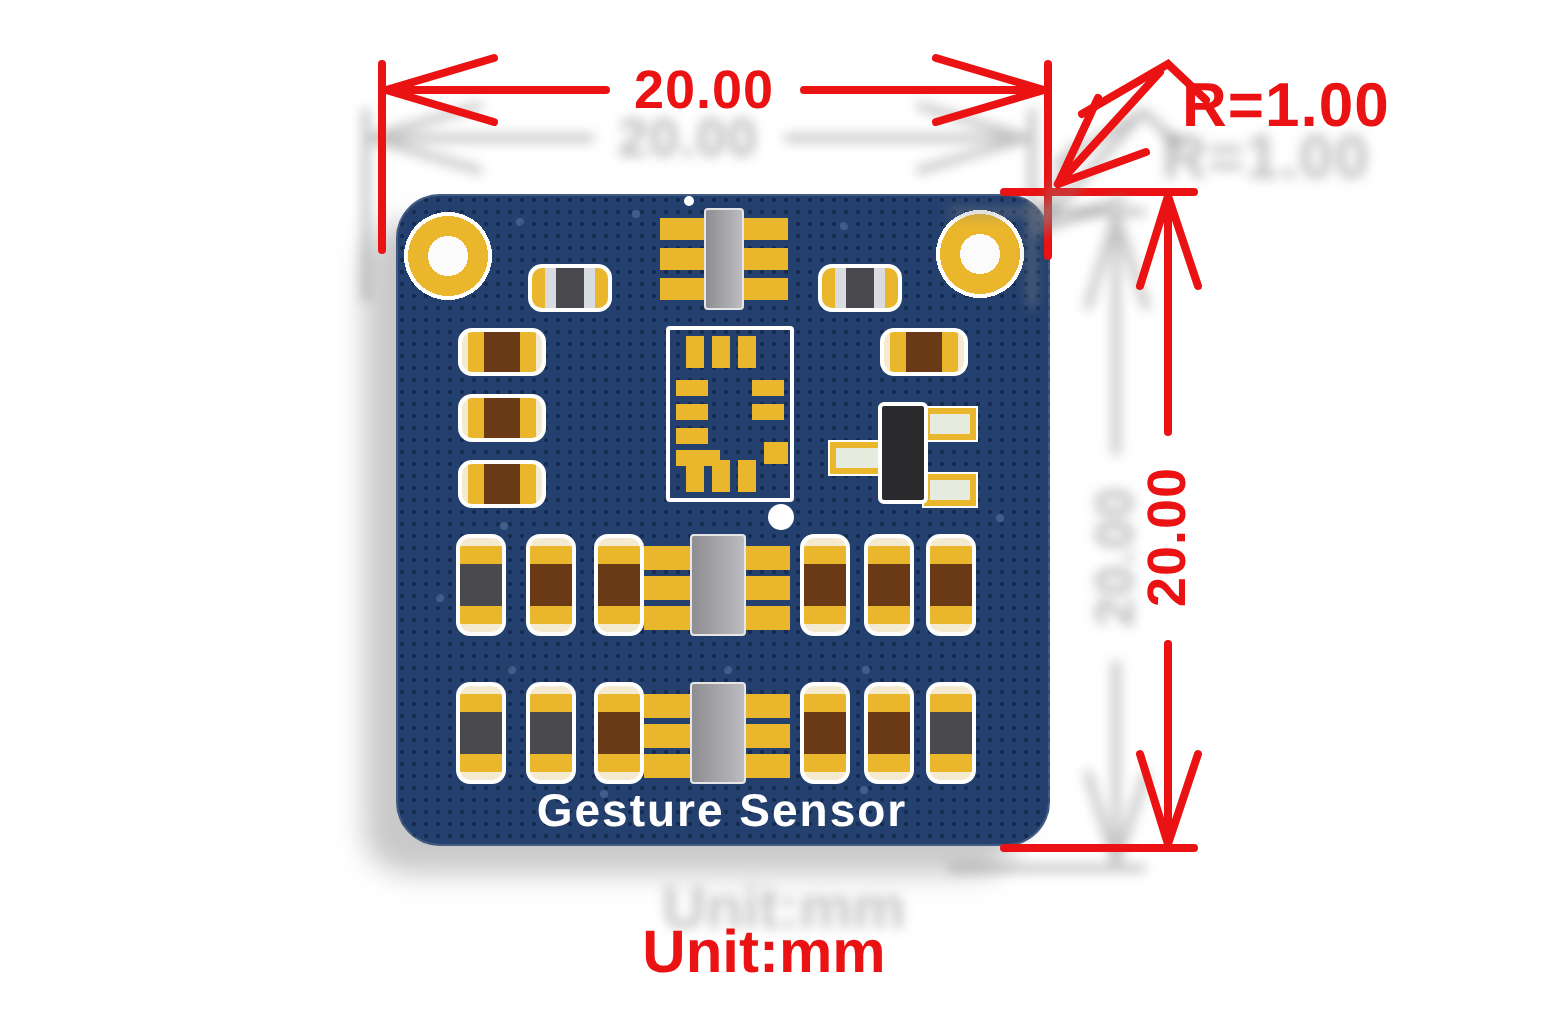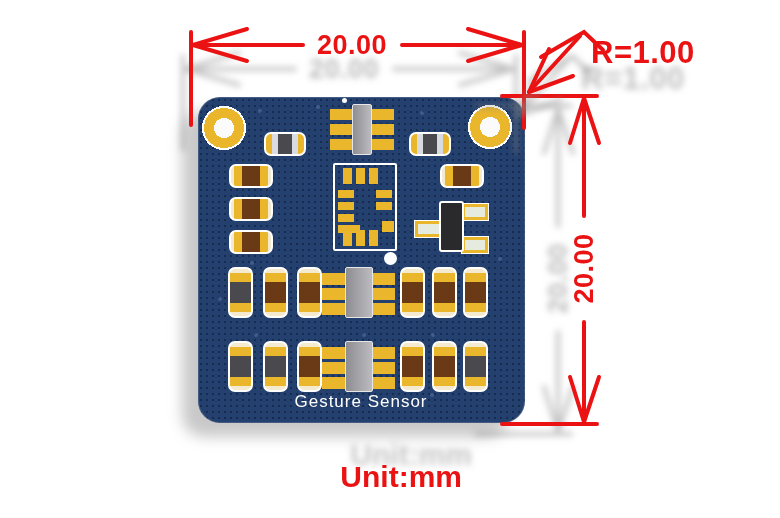--- a/index.html
+++ b/index.html
@@ -27,37 +27,37 @@
   .icbody { position:absolute; background:linear-gradient(90deg,#8e8e92,#bcbcc0); border:1px solid #e6e6e6; border-radius:2px; }
   .sotpad { position:absolute; background:#e6ebdf; border:3px solid #e9b62c; box-shadow:0 0 0 1px #fff; }
   .sotbody{ position:absolute; background:#2a2a2d; border:2px solid #fff; border-radius:3px; }
   .fp     { position:absolute; border:2px solid #fff; border-radius:2px; }
   .fpad   { position:absolute; background:#e9b62c; }
   .dot    { position:absolute; border-radius:50%; background:#fff; }
   .via    { position:absolute; width:4px; height:4px; border-radius:50%; background:#56719f; opacity:.6; }
 
   #board-title {
     position:absolute; left:13px; top:295px; width:300px; text-align:center;
-    color:#ffffff; font-size:17px; font-weight:normal; letter-spacing:1px;
+    color:#ffffff; font-size:23px; font-weight:bold; letter-spacing:1px;
   }
 
   
   #dim-svg { position:absolute; left:0; top:0; pointer-events:none; }
   #g-top   { filter:drop-shadow(-8px 24px 3px rgba(135,135,135,.5)); }
   #g-right { filter:drop-shadow(-26px 10px 3px rgba(135,135,135,.5)); }
   #g-rad   { filter:drop-shadow(-12px 24px 3px rgba(135,135,135,.5)); }
 
   .label { position:absolute; color:#ea1212; font-weight:bold; white-space:nowrap; }
   #width-label  { left:292px; top:30px;  width:120px; font-size:27px; text-align:center; letter-spacing:.5px;
                   text-shadow:-8px 24px 6px rgba(130,130,130,.55); }
   #height-label { left:524px; top:253px; width:120px; font-size:27px; text-align:center; letter-spacing:.5px;
                   transform:rotate(-90deg); text-shadow:-10px -26px 6px rgba(130,130,130,.55); }
   #radius-label { left:591px; top:35px;  font-size:31px; letter-spacing:.5px;
                   text-shadow:-10px 26px 6px rgba(130,130,130,.5); }
-  #unit-label   { left:302px; top:460px; width:160px; font-size:30px; text-align:right;
+  #unit-label   { left:302px; top:460px; width:160px; font-size:30px; text-align:center;
                   text-shadow:10px -22px 6px rgba(140,140,140,.5); }
 </style>
 </head>
 <body>
 
 <div id="stage">
 
   <div id="board">
 
     <div class="hole" style="left:3px;top:8px;"></div>

